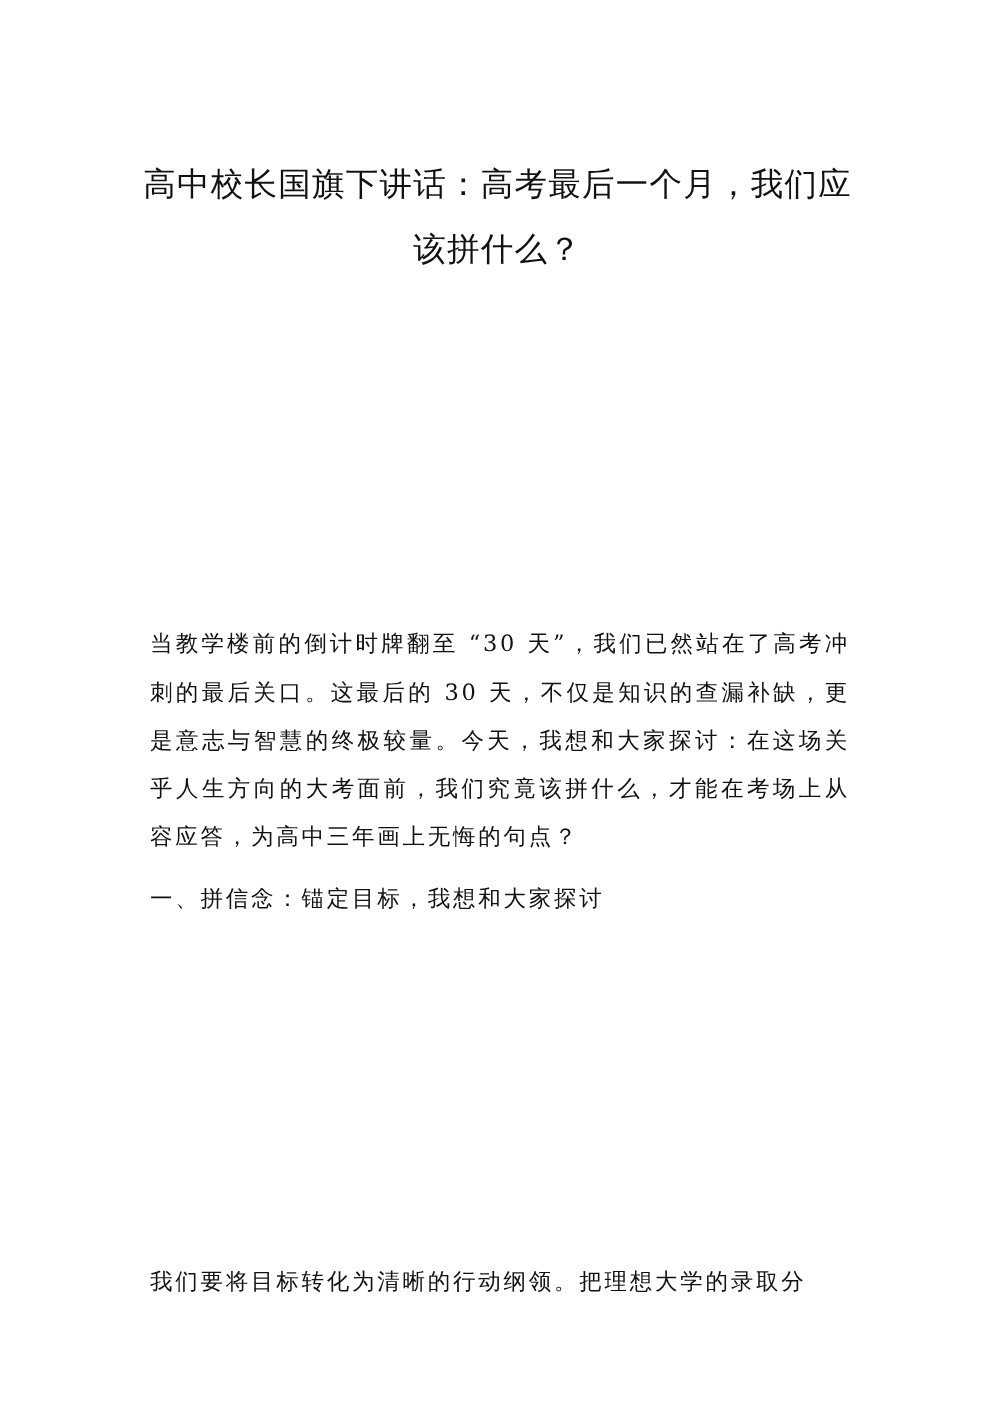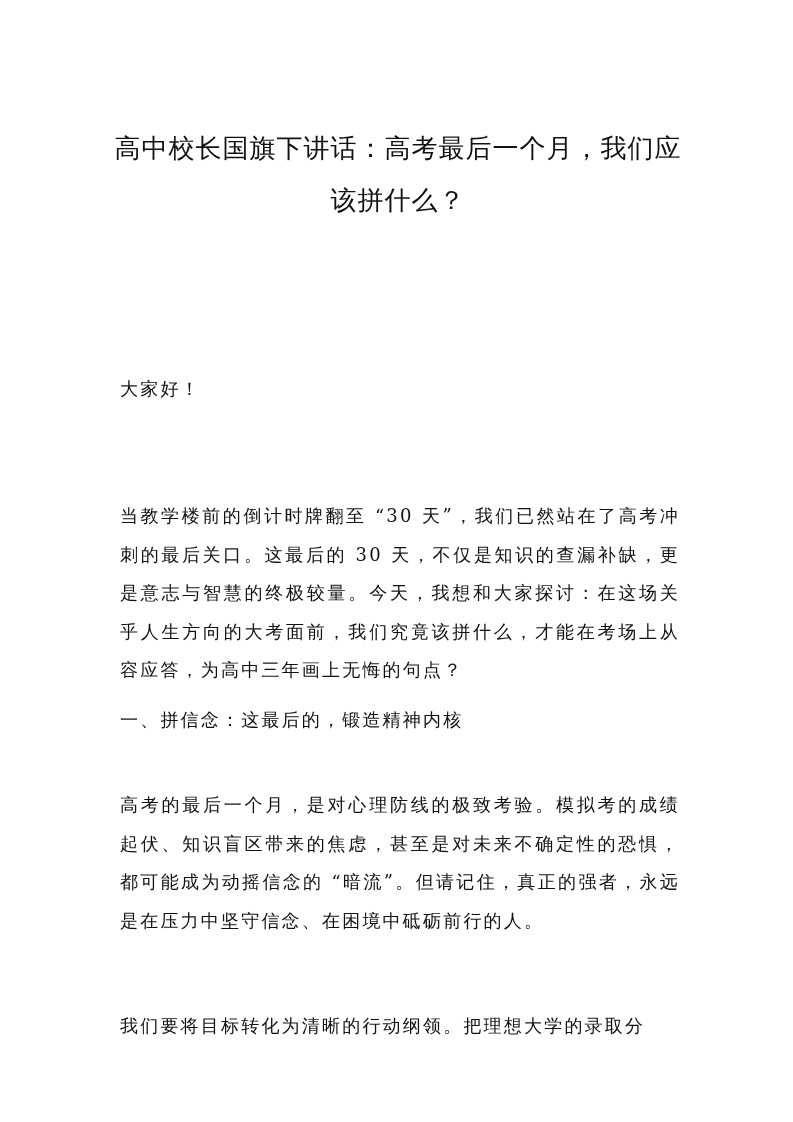--- a/index.html
+++ b/index.html
@@ -52,22 +52,20 @@
     .p-body1 { top: 786px; }
     .p-body2 { top: 1007px; }
   </style>
 </head>
 <body>
 
 <div class="page">
   <h1 class="title">高中校长国旗下讲话：高考最后一个月，我们应该拼什么？</h1>
 
 
-  <p class="para p-hello">大家好！</p>
 
   <p class="para p-intro">当教学楼前的倒计时牌翻至 “30 天”，我们已然站在了高考冲刺的最后关口。这最后的 30 天，不仅是知识的查漏补缺，更是意志与智慧的终极较量。今天，我想和大家探讨：在这场关乎人生方向的大考面前，我们究竟该拼什么，才能在考场上从容应答，为高中三年画上无悔的句点？</p>
 
-  <p class="para p-heading1">一、拼信念：这最后的，锻造精神内核</p>
+  <p class="para p-heading1">一、拼信念：锚定目标，我想和大家探讨</p>
 
-  <p class="para p-body1">高考的最后一个月，是对心理防线的极致考验。模拟考的成绩起伏、知识盲区带来的焦虑，甚至是对未来不确定性的恐惧，都可能成为动摇信念的 “暗流”。但请记住，真正的强者，永远是在压力中坚守信念、在困境中砥砺前行的人。</p>
 
   <p class="para p-body2">我们要将目标转化为清晰的行动纲领。把理想大学的录取分</p>
 </div>
 
 </body></html>

